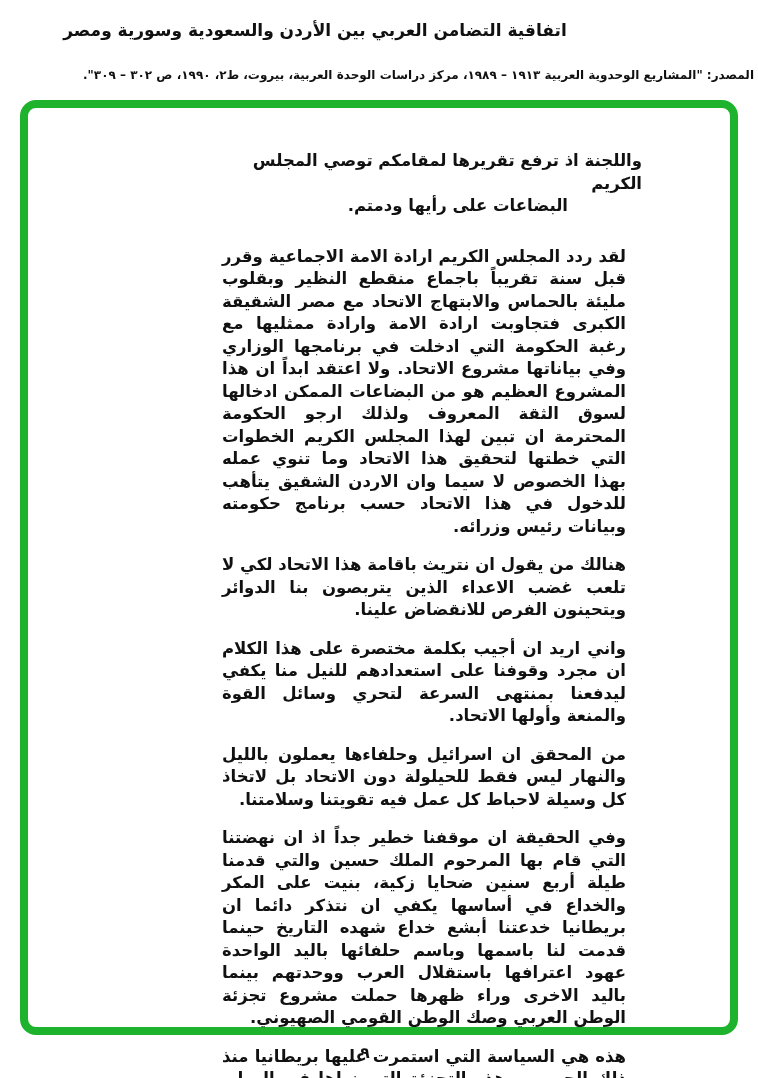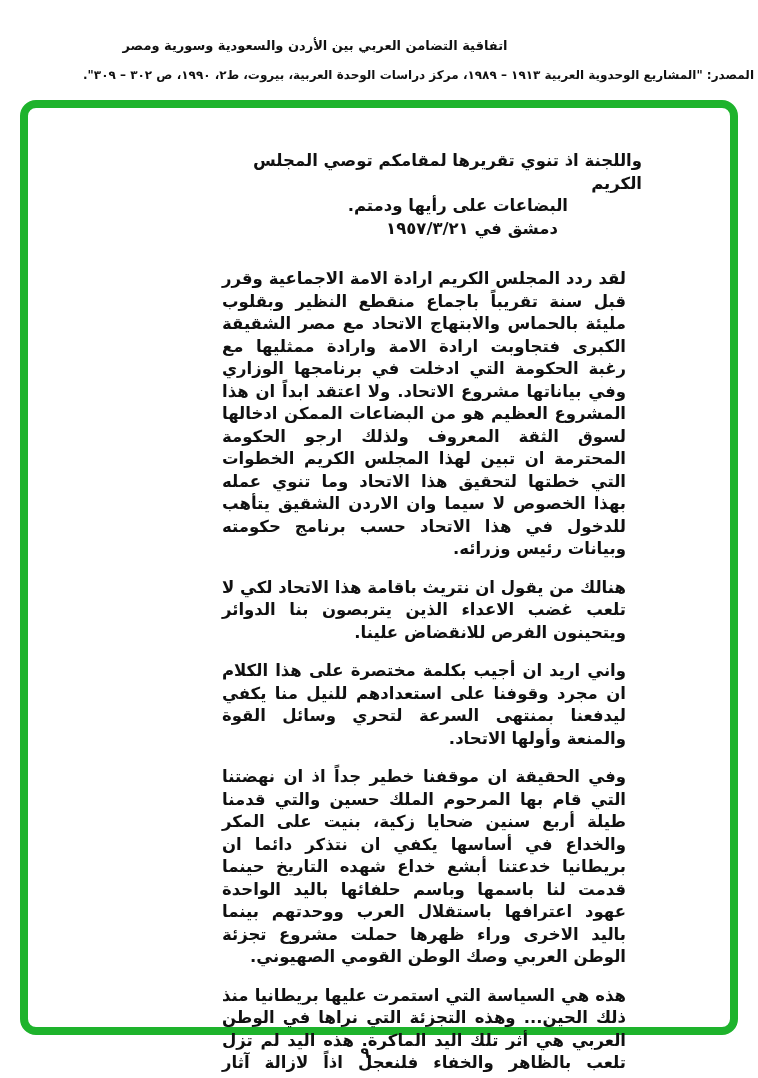--- a/index.html
+++ b/index.html
@@ -10,26 +10,26 @@
   body {
     position: relative;
     width: 758px;
     height: 1078px;
     font-family: "DejaVu Sans", sans-serif;
     color: #111111;
     overflow: hidden;
   }
   .doc-title {
     position: absolute;
-    top: 38px;
+    top: 20px;
     left: 0;
     width: 630px;
     direction: rtl;
     text-align: center;
-    font-size: 13px;
+    font-size: 17px;
     font-weight: bold;
     white-space: nowrap;
   }
   .source-line {
     position: absolute;
     top: 68px;
     left: 4px;
     width: 750px;
     direction: rtl;
     text-align: right;
@@ -87,26 +87,26 @@
 
 <div class="doc-title">اتفاقية التضامن العربي بين الأردن والسعودية وسورية ومصر</div>
 
 <div class="source-line">المصدر: "المشاريع الوحدوية العربية ١٩١٣ – ١٩٨٩، مركز دراسات الوحدة العربية، بيروت، ط٢، ١٩٩٠، ص ٣٠٢ – ٣٠٩".</div>
 
 <div class="doc-frame" style="border-color: rgb(30, 179, 44);"></div>
 
 <div class="content">
 
   <div class="closing">
-    <div class="line">واللجنة اذ تنوي تقريرها لمقامكم توصي المجلس الكريم</div>
+    <div class="line">واللجنة اذ ترفع تقريرها لمقامكم توصي المجلس الكريم</div>
     <div class="line indent-1">البضاعات على رأيها ودمتم.</div>
-    <div class="line indent-2">دمشق في ١٩٥٧/٣/٢١</div>
   </div>
 
   <p>لقد ردد المجلس الكريم ارادة الامة الاجماعية وقرر قبل سنة تقريباً باجماع منقطع النظير وبقلوب مليئة بالحماس والابتهاج الاتحاد مع مصر الشقيقة الكبرى فتجاوبت ارادة الامة وارادة ممثليها مع رغبة الحكومة التي ادخلت في برنامجها الوزاري وفي بياناتها مشروع الاتحاد. ولا اعتقد ابداً ان هذا المشروع العظيم هو من البضاعات الممكن ادخالها لسوق الثقة المعروف ولذلك ارجو الحكومة المحترمة ان تبين لهذا المجلس الكريم الخطوات التي خطتها لتحقيق هذا الاتحاد وما تنوي عمله بهذا الخصوص لا سيما وان الاردن الشقيق يتأهب للدخول في هذا الاتحاد حسب برنامج حكومته وبيانات رئيس وزرائه.</p>
   <p>هنالك من يقول ان نتريث باقامة هذا الاتحاد لكي لا تلعب غضب الاعداء الذين يتربصون بنا الدوائر ويتحينون الفرص للانقضاض علينا.</p>
   <p>واني اريد ان أجيب بكلمة مختصرة على هذا الكلام ان مجرد وقوفنا على استعدادهم للنيل منا يكفي ليدفعنا بمنتهى السرعة لتحري وسائل القوة والمنعة وأولها الاتحاد.</p>
+  <p>من المحقق ان اسرائيل وحلفاءها يعملون بالليل والنهار ليس فقط للحيلولة دون الاتحاد بل لاتخاذ كل وسيلة لاحباط كل عمل فيه تقويتنا وسلامتنا.</p>
   <p>وفي الحقيقة ان موقفنا خطير جداً اذ ان نهضتنا التي قام بها المرحوم الملك حسين والتي قدمنا طيلة أربع سنين ضحايا زكية، بنيت على المكر والخداع في أساسها يكفي ان نتذكر دائما ان بريطانيا خدعتنا أبشع خداع شهده التاريخ حينما قدمت لنا باسمها وباسم حلفائها باليد الواحدة عهود اعترافها باستقلال العرب ووحدتهم بينما باليد الاخرى وراء ظهرها حملت مشروع تجزئة الوطن العربي وصك الوطن القومي الصهيوني.</p>
   <p>هذه هي السياسة التي استمرت عليها بريطانيا منذ ذلك الحين... وهذه التجزئة التي نراها في الوطن العربي هي أثر تلك اليد الماكرة. هذه اليد لم تزل تلعب بالظاهر والخفاء فلنعجل اذاً لازالة آثار التجزئة بتوحيد وطننا وتقوية كياننا.</p>
 
 </div>
 
 <div class="page-number">٩</div>
 
 </body></html>

